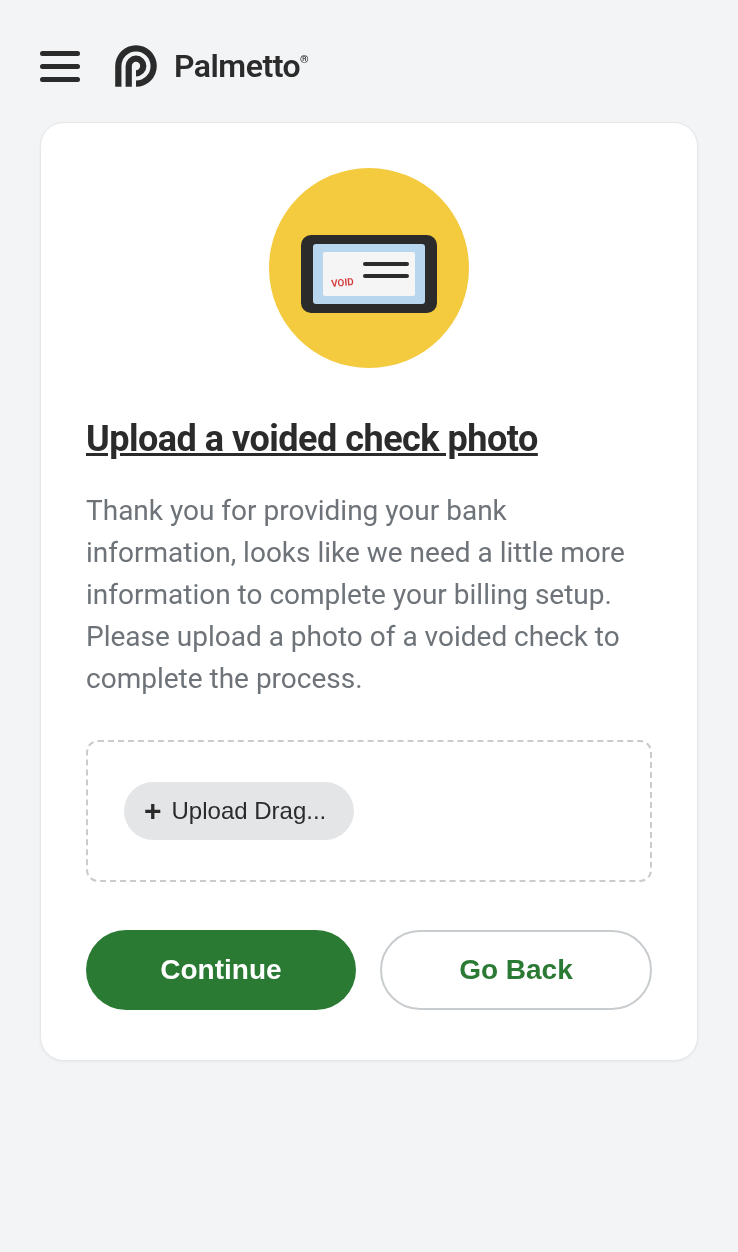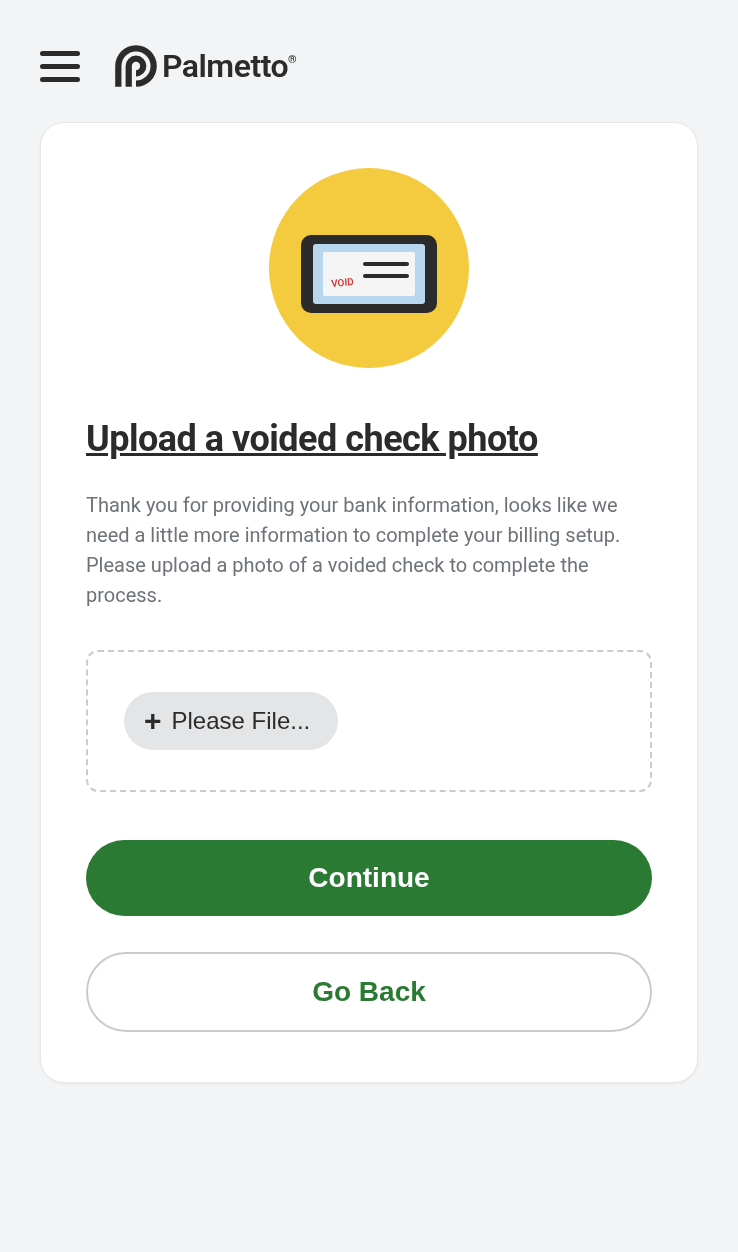--- a/index.html
+++ b/index.html
@@ -33,20 +33,21 @@
     
     .hamburger-line {
       height: 5px;
       background-color: #2b2b2b;
       border-radius: 3px;
     }
     
     .logo-container {
       display: flex;
       align-items: center;
+      gap: 12px;
     }
     
     .logo-icon {
       width: 52px;
       height: 52px;
     }
     
     .logo-text {
       font-size: 32px;
       font-weight: 600;
@@ -84,21 +85,21 @@
     .heading {
       font-size: 36px;
       font-weight: 700;
       color: #2b2b2b;
       margin-bottom: 30px;
       letter-spacing: -0.5px;
       text-decoration: underline;
     }
     
     .description {
-      font-size: 20px;
+      font-size: 28px;
       line-height: 1.5;
       color: #6d7378;
       margin-bottom: 40px;
     }
     
     .dropzone {
       border: 2px dashed #c8ccce;
       border-radius: 12px;
       padding: 40px 36px 40px 36px;
       cursor: pointer;
@@ -127,21 +128,21 @@
     
     .plus-icon {
       font-size: 30px;
       font-weight: 700;
       line-height: 1;
     }
     
     .button-group {
       margin-top: 48px;
       display: flex;
-      flex-direction: column;
+      flex-direction: row;
       gap: 24px;
     }
     
     .btn {
       width: 100%;
       padding: 22px;
       border-radius: 999px;
       font-size: 28px;
       font-weight: 600;
       cursor: pointer;
@@ -151,21 +152,20 @@
     
     .btn-primary {
       background-color: #2a7a34;
       color: #ffffff;
     }
     
     .btn-secondary {
       background-color: #ffffff;
       color: #2a7a34;
       border: 2px solid #c8ccce;
-      margin-top: 12px;
     }
   </style>
 </head>
 <body>
 
 <div class="header">
   <div class="hamburger">
     <div class="hamburger-line"></div>
     <div class="hamburger-line"></div>
     <div class="hamburger-line"></div>
@@ -191,21 +191,21 @@
     </svg>
   </div>
 
   <h1 class="heading">Upload a voided check photo</h1>
 
   <p class="description">Thank you for providing your bank information, looks like we need a little more information to complete your billing setup. Please upload a photo of a voided check to complete the process.</p>
 
   <div class="dropzone">
     <button class="upload-button">
       <span class="plus-icon">+</span>
-      <span>Please File...</span>
+      <span>Upload Drag...</span>
     </button>
   </div>
 
   <div class="button-group">
     <button class="btn btn-primary">Continue</button>
     <button class="btn btn-secondary">Go Back</button>
   </div>
 </div>
 
 </body></html>

